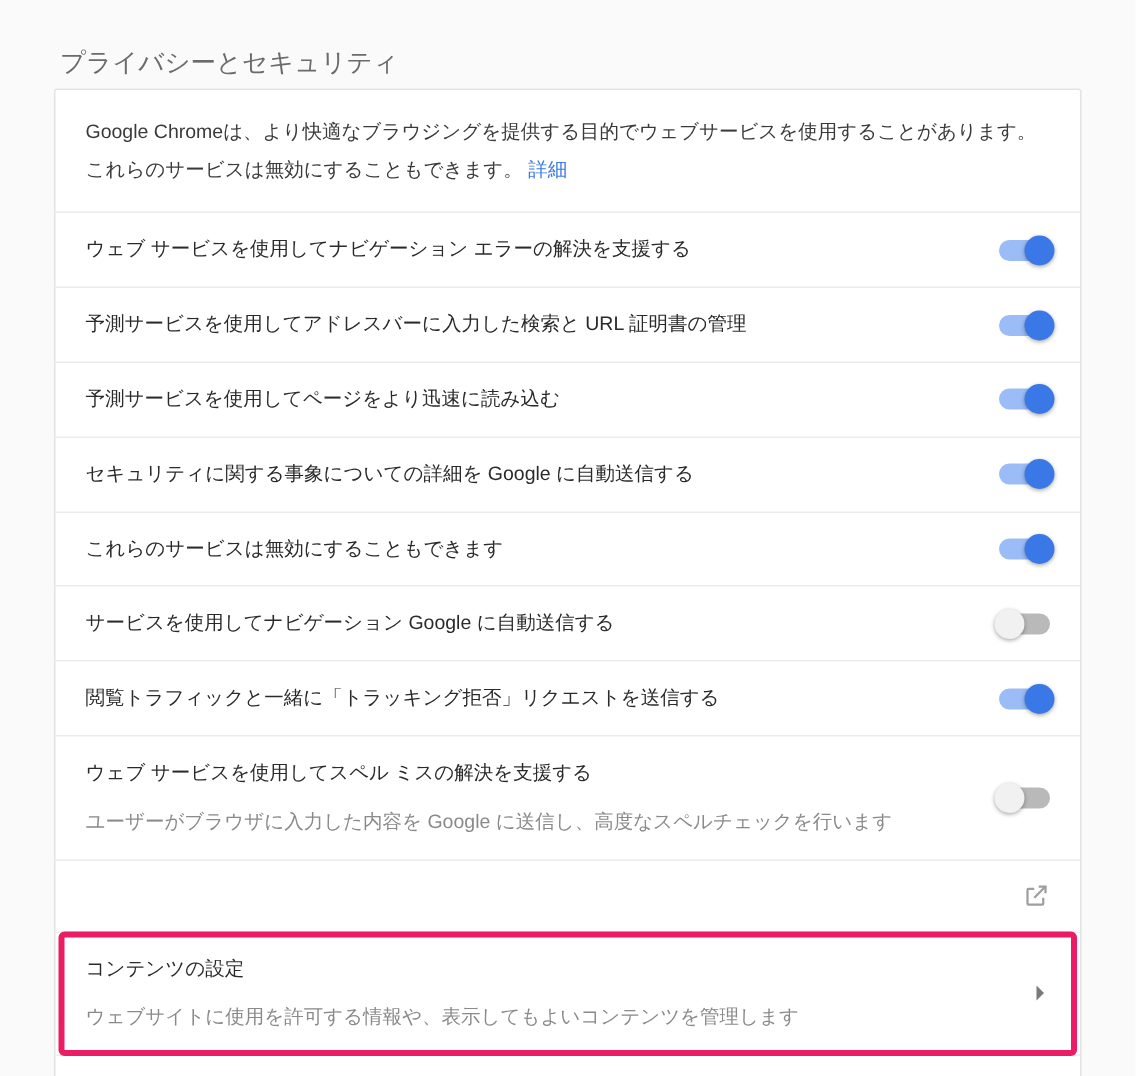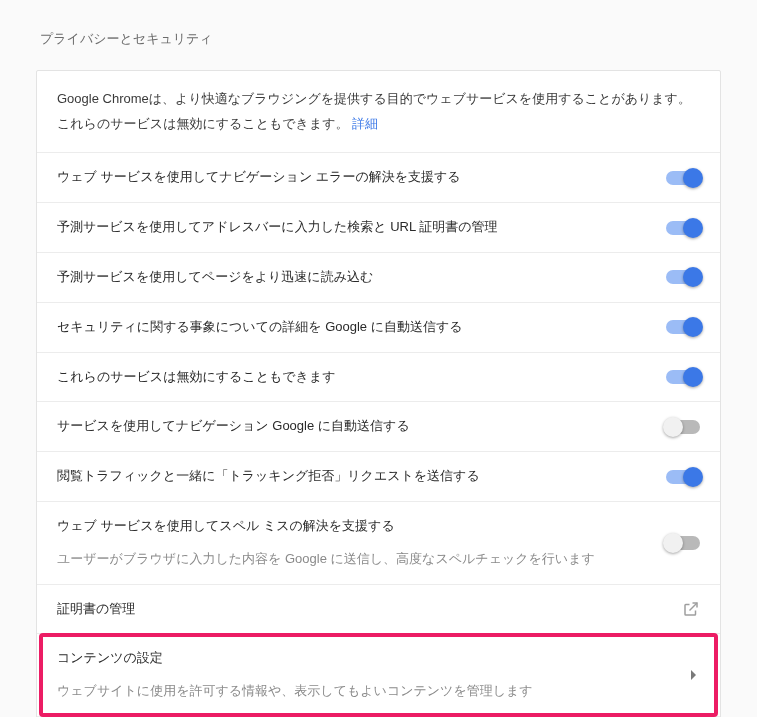--- a/index.html
+++ b/index.html
@@ -6,22 +6,22 @@
     body {
       font-family: "Hiragino Kaku Gothic Pro", "Yu Gothic", Meiryo, sans-serif;
       background: #fafafa;
       padding: 30px 36px;
       font-size: 13px;
       color: #333;
       width: 757px;
     }
     .section-title {
       color: #6b6b6b;
-      font-size: 13px;
-      margin-bottom: 22px;
+      font-size: 17px;
+      margin-bottom: 6px;
       padding-left: 4px;
     }
     .panel {
       background: #fff;
       border: 1px solid #e3e3e3;
       border-radius: 2px;
     }
     .intro {
       padding: 16px 20px;
       font-size: 13px;
@@ -195,21 +195,20 @@
       <div class="row-label">ウェブ サービスを使用してスペル ミスの解決を支援する</div>
       <div class="row-sub">ユーザーがブラウザに入力した内容を Google に送信し、高度なスペルチェックを行います</div>
     </div>
     <div class="toggle">
         <div class="knob"></div>
       </div>
   </div>
 
   <div class="row nav">
     <div class="row-text">
-      <div class="row-label">証明書の管理</div>
     </div>
     <svg class="ext-icon" viewBox="0 0 24 24">
       <path d="M14 4h6v6"></path>
       <path d="M20 4L10 14"></path>
       <path d="M18 14v5a1 1 0 0 1-1 1H5a1 1 0 0 1-1-1V7a1 1 0 0 1 1-1h5"></path>
     </svg>
   </div>
 
   <div class="row nav highlight">
     <div class="row-text">

